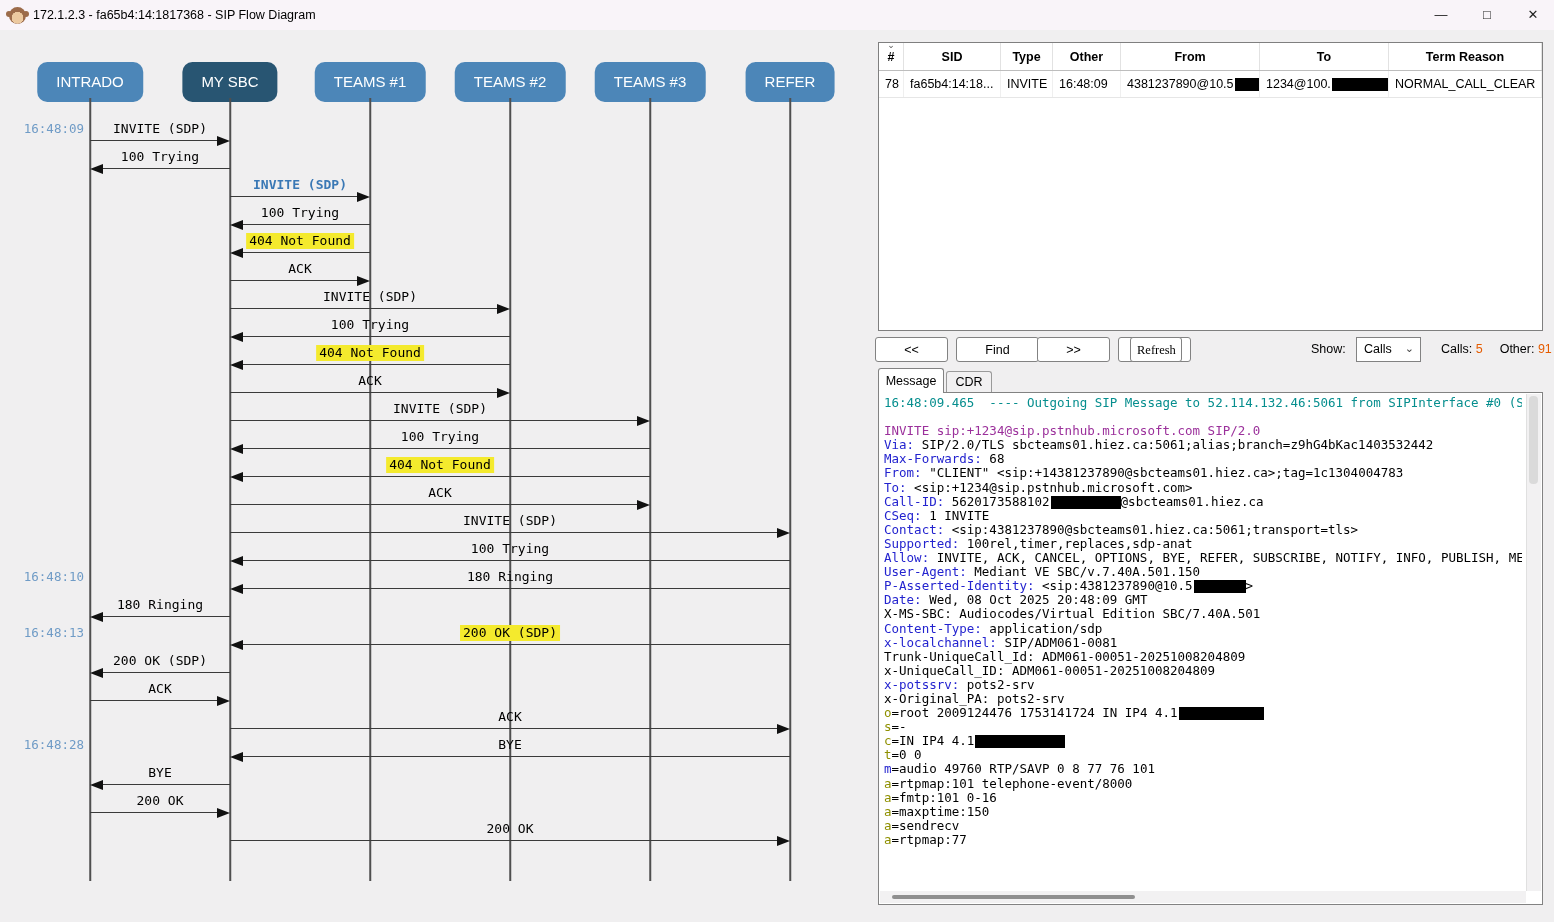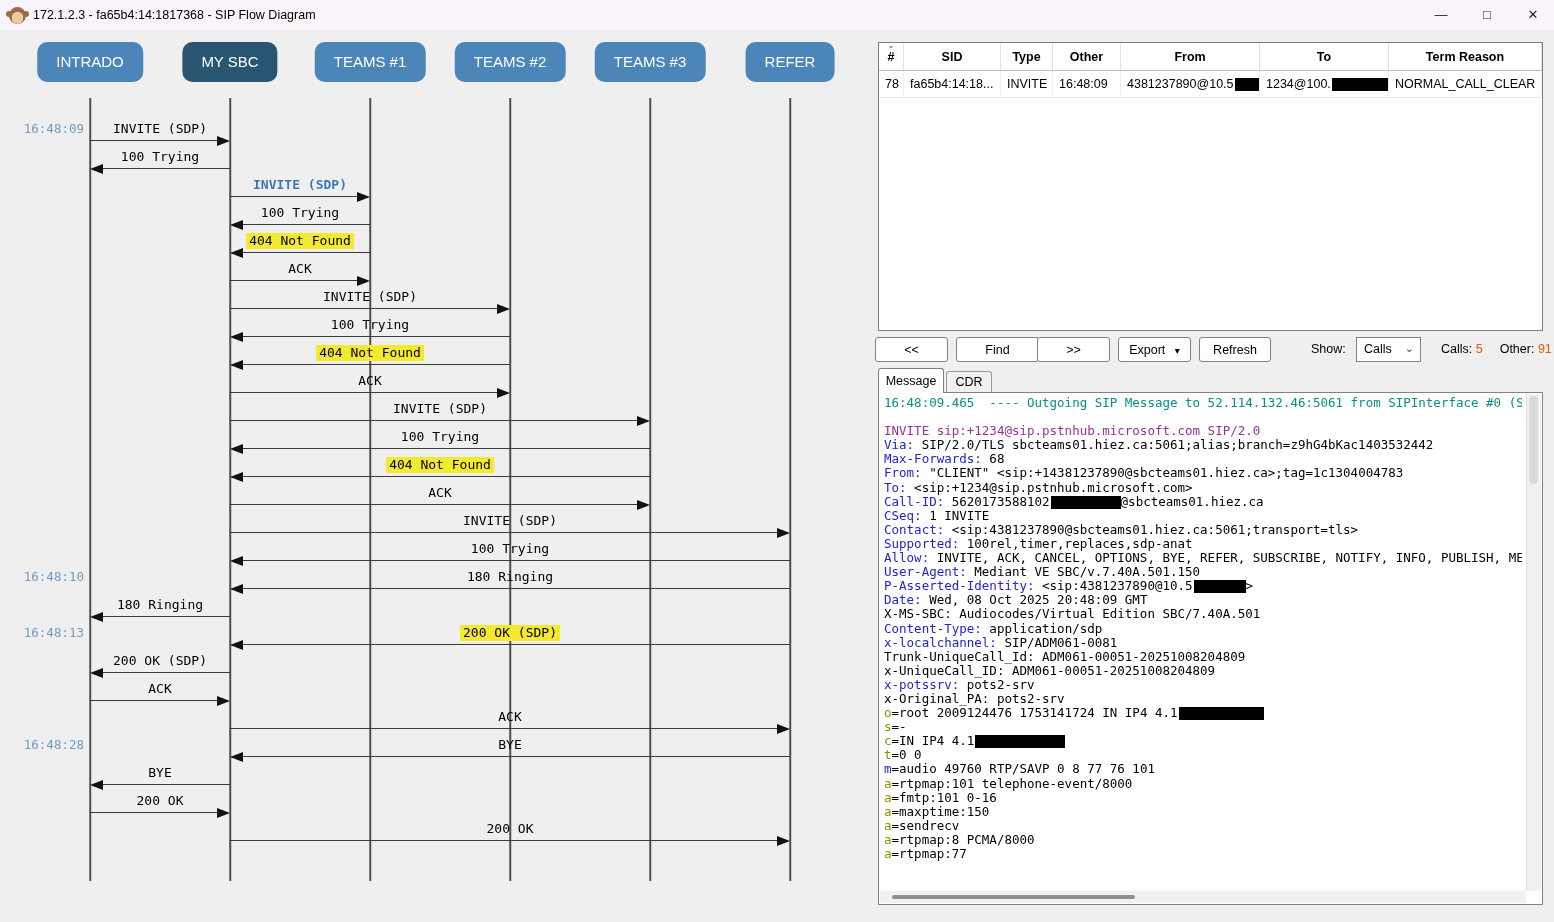--- a/index.html
+++ b/index.html
@@ -10,21 +10,21 @@
   
   .titlebar{position:absolute;left:0;top:0;width:1554px;height:30px;background:#f9f4f9;display:flex;align-items:center;}
   .app-icon{width:17px;height:17px;border-radius:50%;margin:0 7px 0 9px;position:relative;
     background:radial-gradient(circle at 50% 63%, #ecc9a0 0 42%, #9c6b4a 44%);}
   .app-icon::before,.app-icon::after{content:"";position:absolute;top:4px;width:6px;height:6px;border-radius:50%;background:#9c6b4a;}
   .app-icon::before{left:-3px;} .app-icon::after{right:-3px;}
   .title-text{font-size:12.5px;}
   .win-btn{position:absolute;top:0;width:46px;height:30px;text-align:center;line-height:30px;font-size:13px;color:#222;}
   
   #diagram{position:absolute;inset:0;}
-  .node-box{position:absolute;top:42px;height:40px;line-height:40px;transform:translateX(-50%);
+  .node-box{position:absolute;top:62px;height:40px;line-height:40px;transform:translateX(-50%);
     padding:0 19px;min-width:58px;text-align:center;border-radius:10px;background:#4c86b8;color:#fff;
     font-size:15px;box-sizing:border-box;}
   .node-box.dark{background:#285572;}
   .lifeline{position:absolute;top:98px;height:783px;width:1.5px;background:#4f4f4f;transform:translateX(-50%);}
   .msg-line{position:absolute;height:0;border-top:1.6px solid #3a3a3a;}
   .arr{position:absolute;width:0;height:0;border-top:5px solid transparent;border-bottom:5px solid transparent;}
   .arr.r{border-left:13px solid #111;}
   .arr.l{border-right:13px solid #111;}
   .msg-label{position:absolute;transform:translateX(-50%);white-space:nowrap;
     font-family:"DejaVu Sans Mono",monospace;font-size:13px;line-height:16px;}
@@ -218,21 +218,21 @@
     </div>
 </div>
 
 <button class="tbtn" style="left:875px;width:73px;">&lt;&lt;</button>
 <button class="tbtn" style="left:956px;width:83px;">Find</button>
 <button class="tbtn" style="left:1037px;width:73px;">&gt;&gt;</button>
 <button class="tbtn" style="left:1118px;width:73px;">
   <span>Export</span>
   <span style="margin-left:6px;font-size:10px;">▾</span>
 </button>
-<button class="tbtn" style="left:1199px;width:72px;">Refresh</button>
+<button class="tbtn" style="left:1130px;width:52px;font-family:Liberation Serif, serif;">Refresh</button>
 <span class="show-label">Show:</span>
 <div class="show-select">
   <span>Calls</span>
   <span class="chev">⌄</span>
 </div>
 <div class="counts">
   <span>Calls:</span>
   <span class="num">5</span>
   <span class="gap"></span>
   <span>Other:</span>
@@ -268,21 +268,20 @@
       <div class="sipline"><span>x-Original_PA: pots2-srv</span></div>
       <div class="sipline"><span class="c-k">o</span><span>=root 2009124476 1753141724 IN IP4 4.1</span><span class="redact" style="width: 85px;"></span></div>
       <div class="sipline"><span class="c-k">s</span><span>=-</span></div>
       <div class="sipline"><span class="c-k">c</span><span>=IN IP4 4.1</span><span class="redact" style="width: 90px;"></span></div>
       <div class="sipline"><span class="c-k">t</span><span>=0 0</span></div>
       <div class="sipline"><span class="c-h">m</span><span>=audio 49760 RTP/SAVP 0 8 77 76 101</span></div>
       <div class="sipline"><span class="c-k">a</span><span>=rtpmap:101 telephone-event/8000</span></div>
       <div class="sipline"><span class="c-k">a</span><span>=fmtp:101 0-16</span></div>
       <div class="sipline"><span class="c-k">a</span><span>=maxptime:150</span></div>
       <div class="sipline"><span class="c-k">a</span><span>=sendrecv</span></div>
-      <div class="sipline"><span class="c-k">a</span><span>=rtpmap:8 PCMA/8000</span></div>
       <div class="sipline"><span class="c-k">a</span><span>=rtpmap:77</span></div>
     </div>
   <div class="vscroll">
     <div class="thumb"></div>
   </div>
   <div class="hscroll">
     <div class="thumb"></div>
   </div>
 </div>
 

